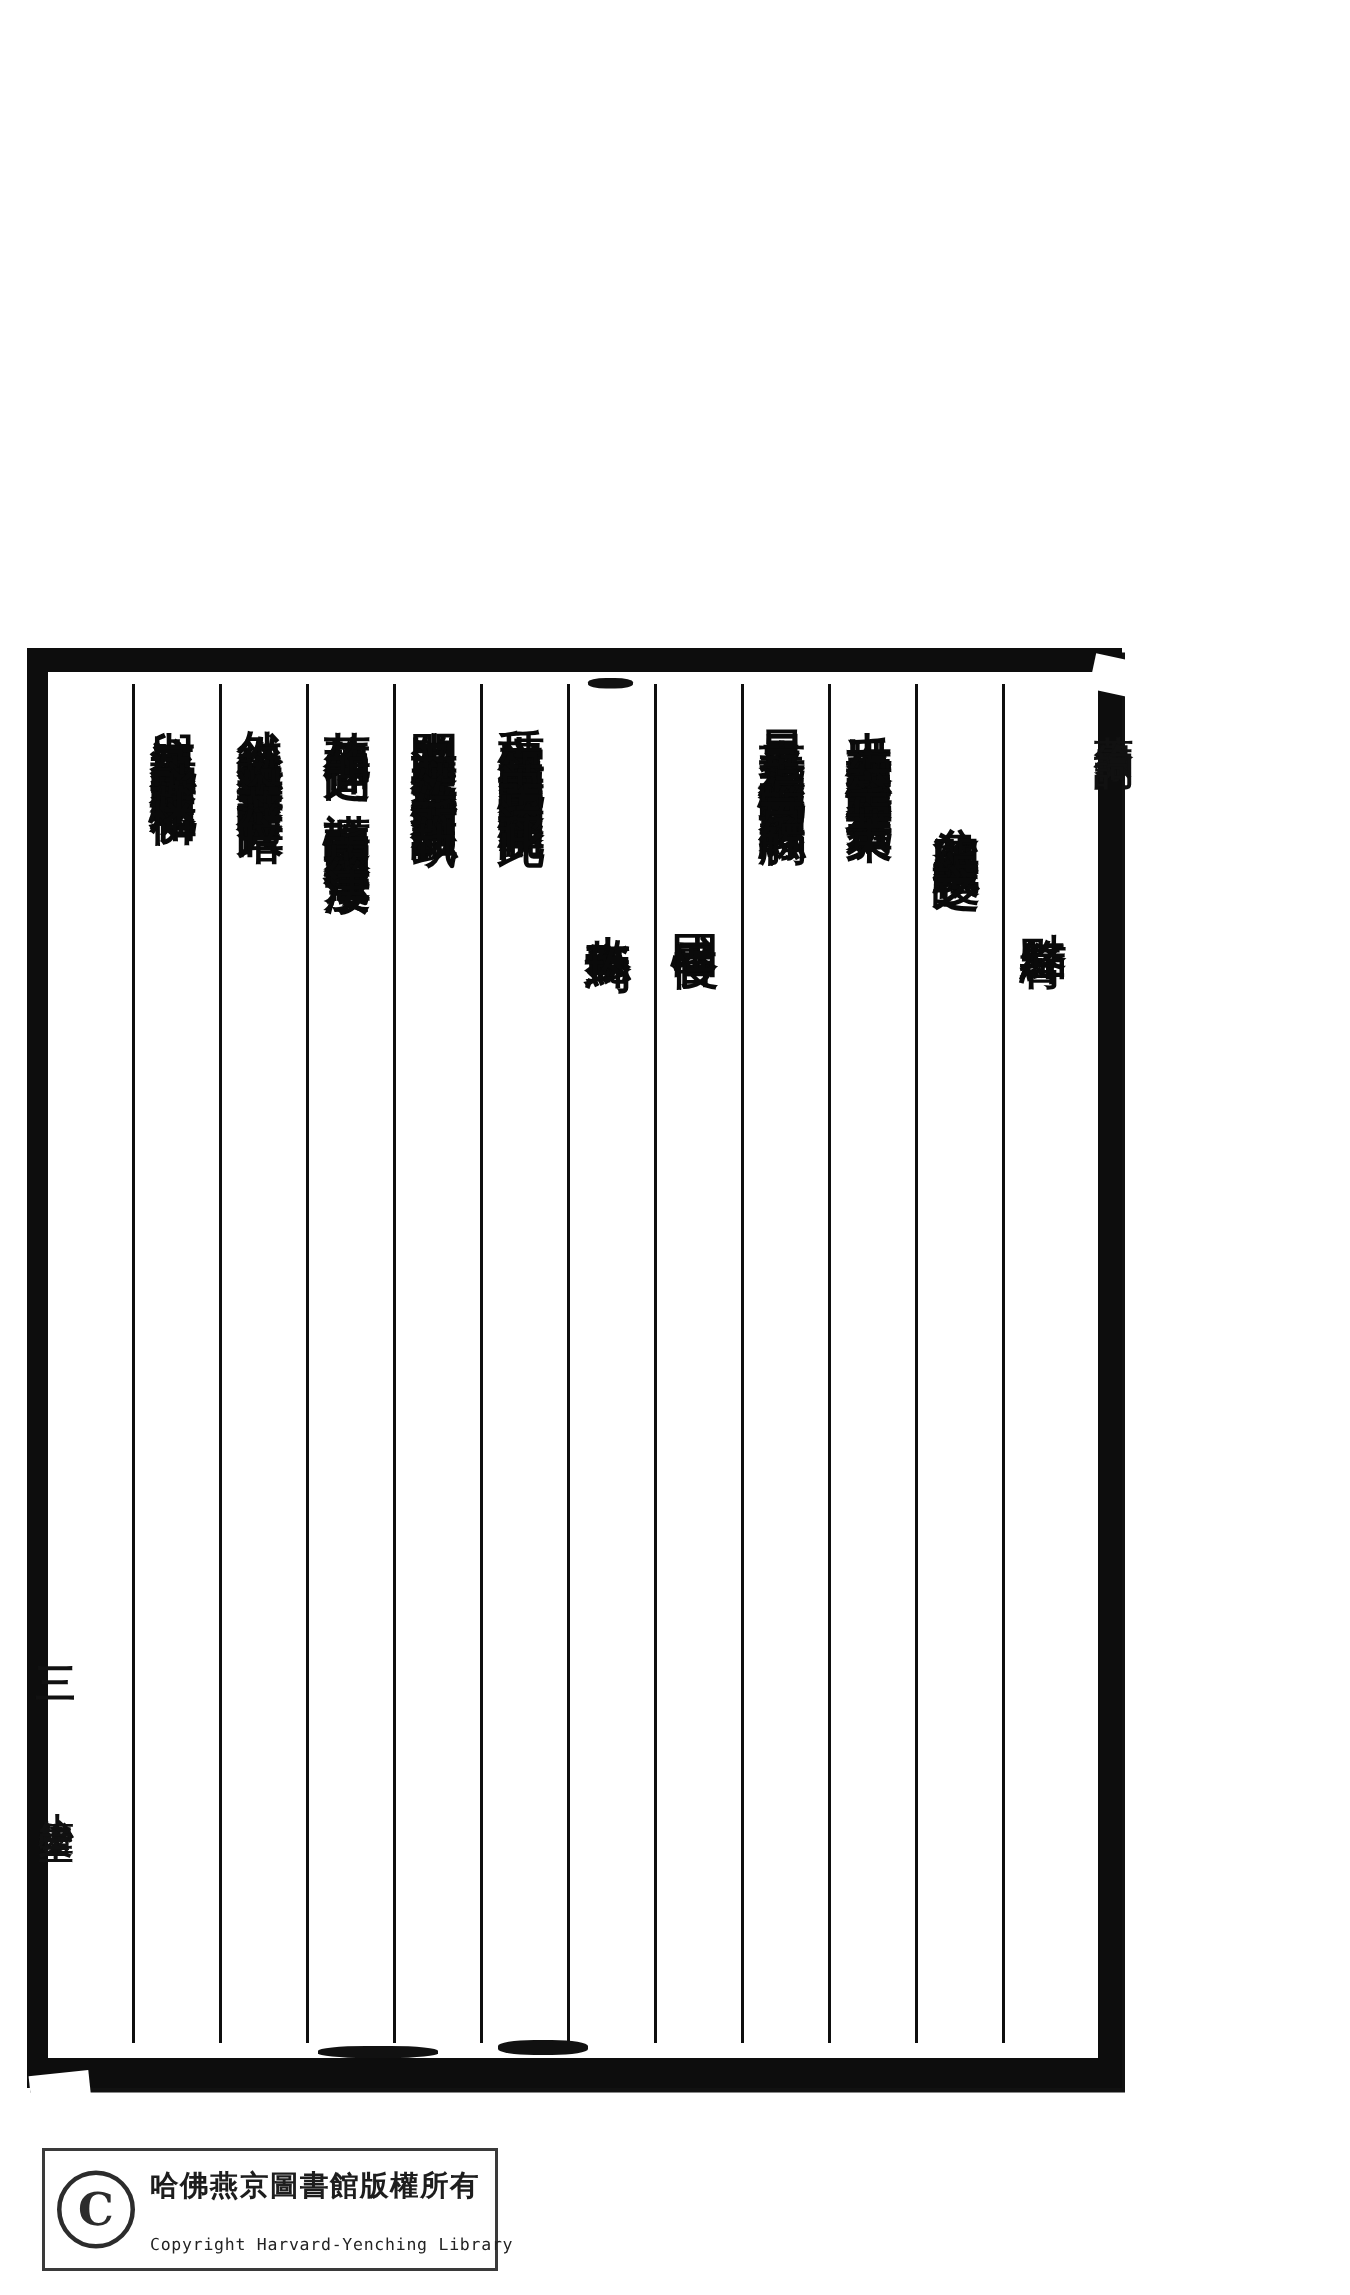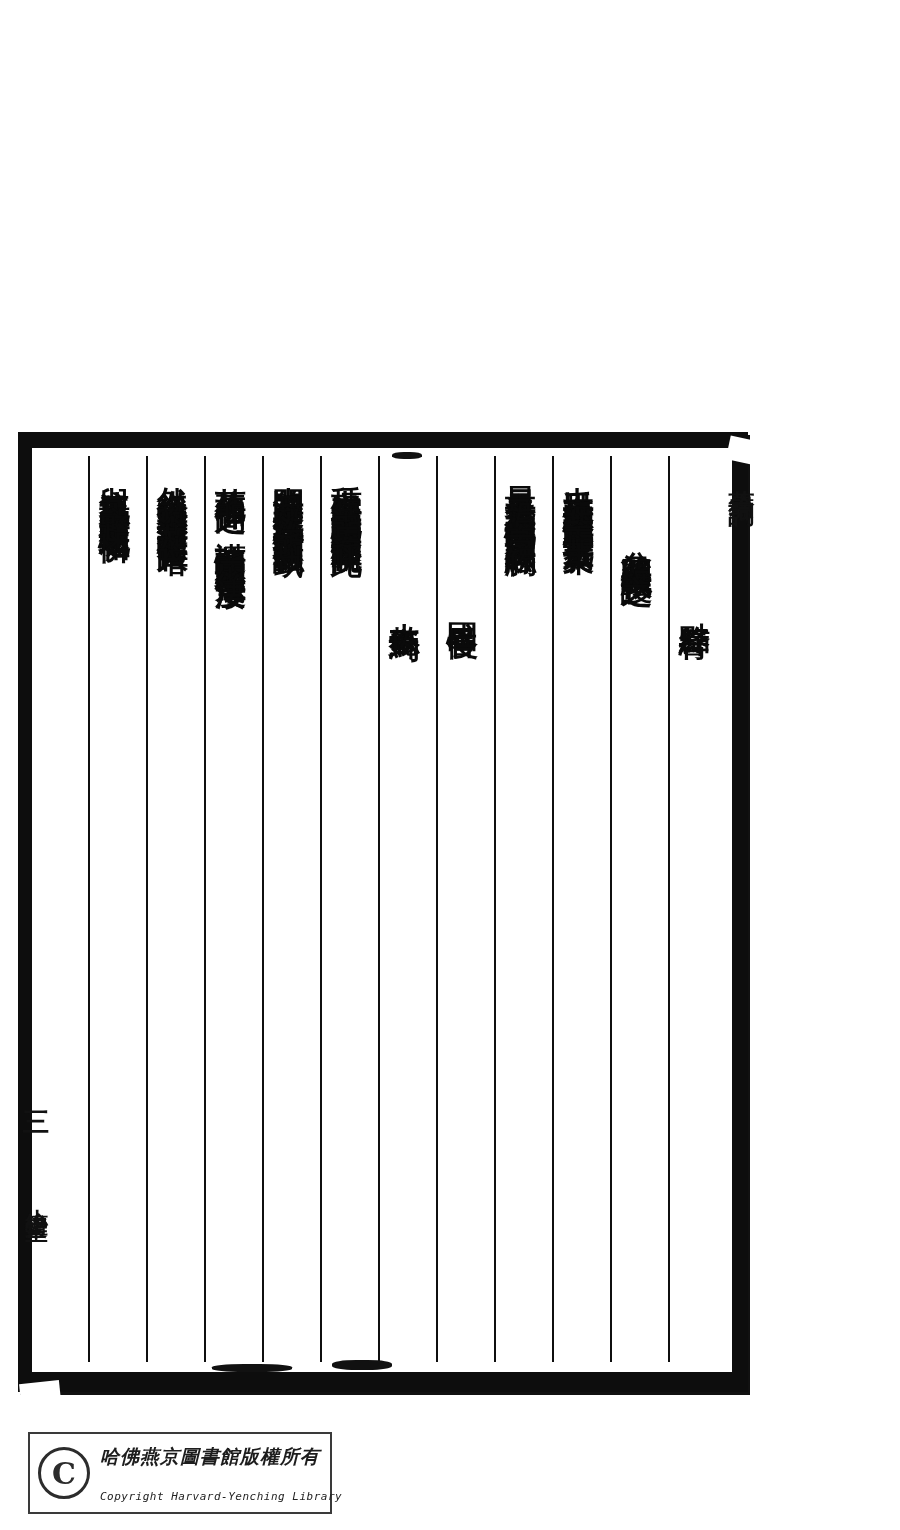--- a/index.html
+++ b/index.html
@@ -166,21 +166,21 @@
     border-radius: 50%;
     color: #2c2c2c;
     font-family: "DejaVu Serif", serif;
     font-size: 30px;
     font-weight: 700;
     display: flex;
     align-items: center;
     justify-content: center;
     flex: 0 0 auto;
   }
-  #stamp-text { display: flex; flex-direction: column; justify-content: flex-end; font-style: italic; }
+  #stamp-text { display: flex; flex-direction: column; justify-content: flex-end; }
   #stamp-cn {
     font-family: "DejaVu Serif", serif;
     font-size: 19px;
     font-weight: 700;
     color: #1d1d1d;
     letter-spacing: 1px;
     white-space: nowrap;
   }
   #stamp-en {
     font-family: "DejaVu Sans Mono", monospace;

